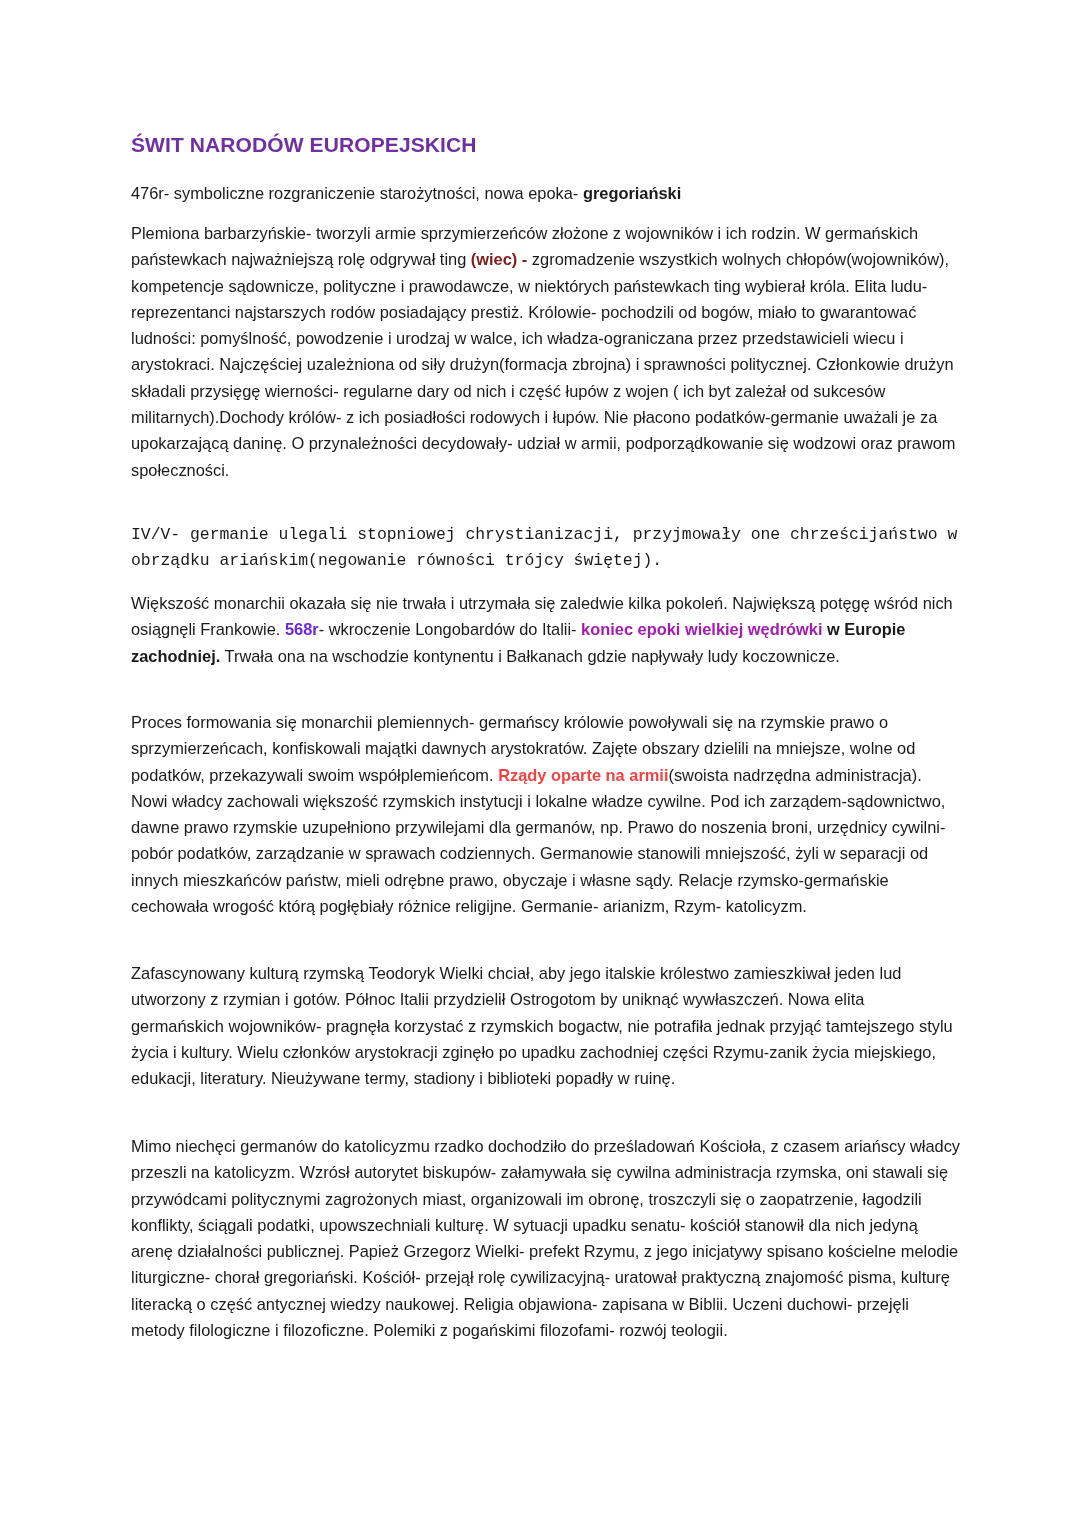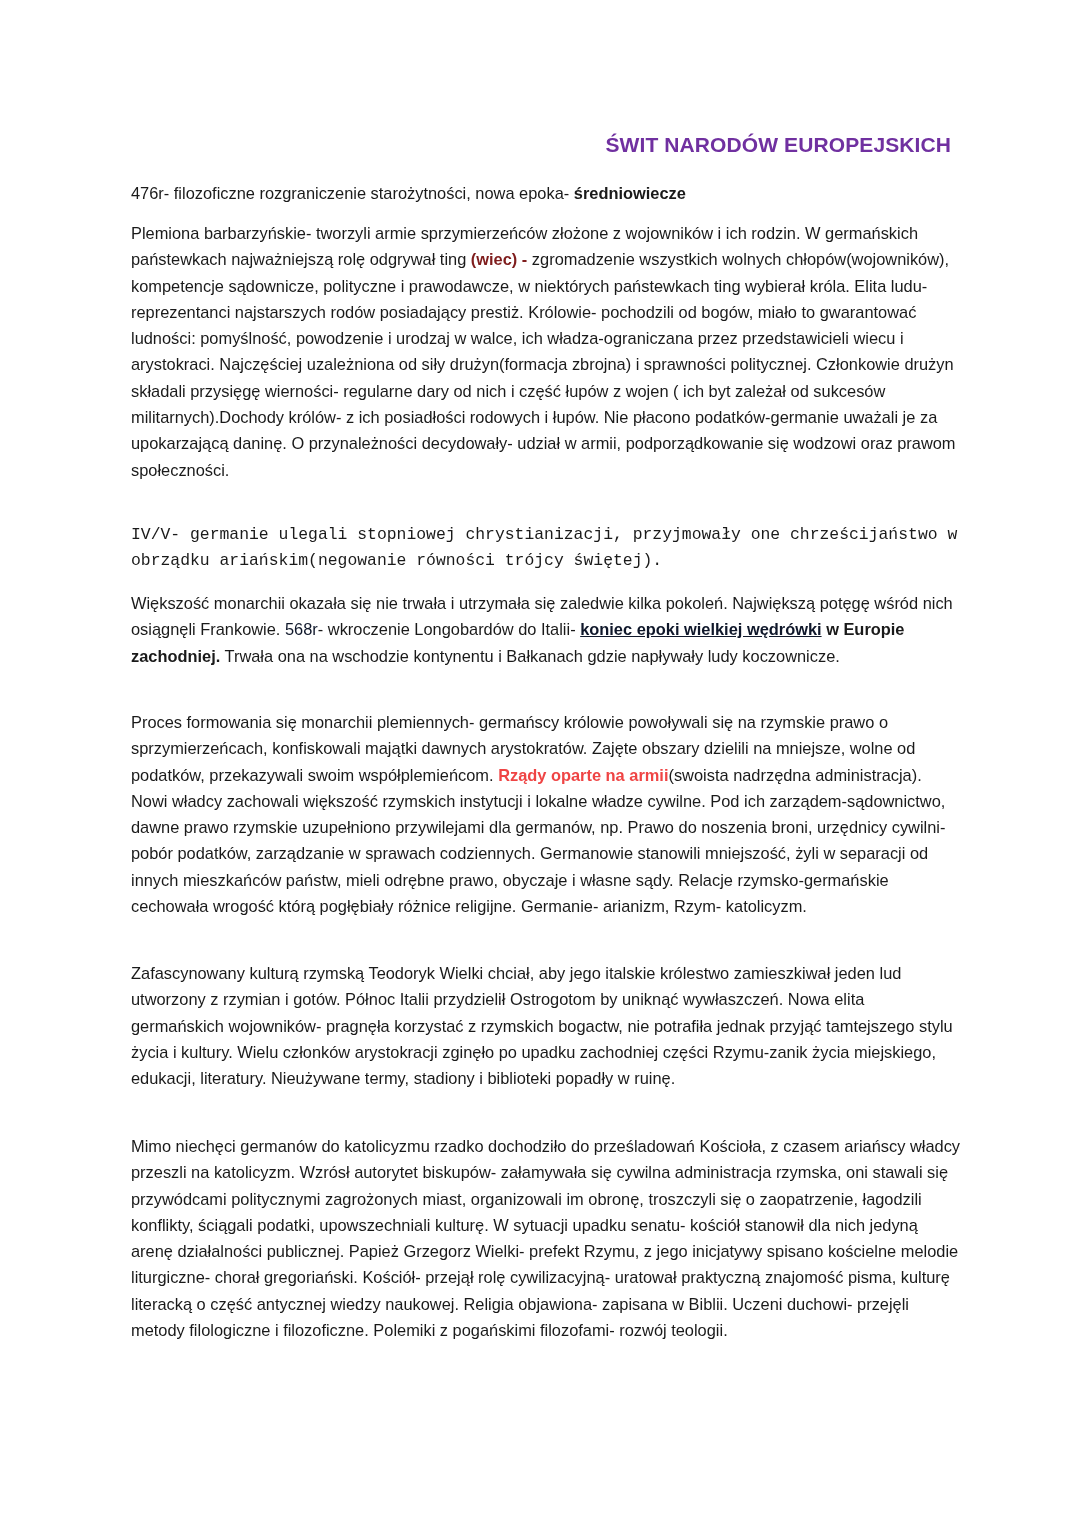--- a/index.html
+++ b/index.html
@@ -1,35 +1,35 @@
 <!DOCTYPE html>
 <html><head>
 <meta charset="utf-8">
 <style>
   html, body { margin: 0; padding: 0; background: #ffffff; }
   body { width: 1080px; height: 1526px; position: relative; overflow: hidden;
          font-family: "Liberation Sans", sans-serif; color: #1a1a1a; }
   .page { position: absolute; left: 131px; top: 0; width: 820px; }
-  .title { position: absolute; top: 133px; left: 0; width: 820px; text-align: right;
+  .title { position: absolute; top: 133px; left: 0; width: 820px; text-align: left;
            font-size: 21px; font-weight: bold; color: #7030a0; letter-spacing: 0.1px; }
   .para { position: absolute; left: 0; width: 830px; font-size: 16.4px; line-height: 26.3px;
           margin: 0; }
   .b { font-weight: bold; }
   .purple { color: #7f1d1d; font-weight: bold; }
-  .red { color: #0f172a; font-weight: normal; }
-  .cyan { color: #0f172a; font-weight: bold; text-decoration: underline; }
+  .red { color: #6d28d9; font-weight: bold; }
+  .cyan { color: #a21caf; font-weight: bold; }
   .green { color: #ef4444; font-weight: bold; }
 </style>
 </head>
 <body>
 
 <div class="page">
   <div class="title">ŚWIT NARODÓW EUROPEJSKICH</div>
 
-  <p class="para" style="top:180px;"><span>476r- filozoficzne rozgraniczenie starożytności, nowa epoka- </span><span class="b">średniowiecze</span></p>
+  <p class="para" style="top:180px;"><span>476r- symboliczne rozgraniczenie starożytności, nowa epoka- </span><span class="b">gregoriański</span></p>
 
   <p class="para" style="top:220px;"><span>Plemiona barbarzyńskie- tworzyli armie sprzymierzeńców złożone z wojowników i ich rodzin. W germańskich państewkach najważniejszą rolę odgrywał ting </span><span class="purple">(wiec) -</span><span> zgromadzenie wszystkich wolnych chłopów(wojowników), kompetencje sądownicze, polityczne i prawodawcze, w niektórych państewkach ting wybierał króla. Elita ludu- reprezentanci najstarszych rodów posiadający prestiż. Królowie- pochodzili od bogów, miało to gwarantować ludności: pomyślność, powodzenie i urodzaj w walce, ich władza-ograniczana przez przedstawicieli wiecu i arystokraci. Najczęściej uzależniona od siły drużyn(formacja zbrojna) i sprawności politycznej. Członkowie drużyn składali przysięgę wierności- regularne dary od nich i część łupów z wojen ( ich byt zależał od sukcesów militarnych).Dochody królów- z ich posiadłości rodowych i łupów. Nie płacono podatków-germanie uważali je za upokarzającą daninę. O przynależności decydowały- udział w armii, podporządkowanie się wodzowi oraz prawom społeczności.</span></p>
 
   <p class="para" style="top:522px;font-family:Liberation Mono, monospace;">IV/V- germanie ulegali stopniowej chrystianizacji, przyjmowały one chrześcijaństwo w obrządku ariańskim(negowanie równości trójcy świętej).</p>
 
   <p class="para" style="top:590px;"><span>Większość monarchii okazała się nie trwała i utrzymała się zaledwie kilka pokoleń. Największą potęgę wśród nich osiągnęli Frankowie. </span><span class="red">568r</span><span>- wkroczenie Longobardów do Italii- </span><span class="cyan">koniec epoki wielkiej wędrówki</span><span class="b"> w Europie zachodniej.</span><span>  Trwała ona na wschodzie kontynentu i Bałkanach gdzie napływały ludy koczownicze.</span></p>
 
   <p class="para" style="top:709px;"><span>Proces formowania się monarchii plemiennych- germańscy królowie powoływali się na rzymskie prawo o sprzymierzeńcach, konfiskowali majątki dawnych arystokratów. Zajęte obszary dzielili na mniejsze, wolne od podatków, przekazywali swoim współplemieńcom. </span><span class="green">Rządy oparte na armii</span><span>(swoista nadrzędna administracja). Nowi władcy zachowali większość rzymskich instytucji i lokalne władze cywilne. Pod ich zarządem-sądownictwo, dawne prawo rzymskie uzupełniono przywilejami dla germanów, np. Prawo do noszenia broni, urzędnicy cywilni- pobór podatków, zarządzanie w sprawach codziennych. Germanowie stanowili mniejszość, żyli w separacji od innych mieszkańców państw, mieli odrębne prawo, obyczaje i własne sądy. Relacje rzymsko-germańskie cechowała wrogość którą pogłębiały różnice religijne. Germanie- arianizm, Rzym- katolicyzm.</span></p>
 
   <p class="para" style="top:960px;">Zafascynowany kulturą rzymską Teodoryk Wielki chciał, aby jego italskie królestwo zamieszkiwał jeden lud utworzony z rzymian i gotów. Północ Italii przydzielił Ostrogotom by uniknąć wywłaszczeń. Nowa elita germańskich wojowników- pragnęła korzystać z rzymskich bogactw, nie potrafiła jednak przyjąć tamtejszego stylu życia i kultury. Wielu członków arystokracji zginęło po upadku zachodniej części Rzymu-zanik życia miejskiego, edukacji, literatury. Nieużywane termy, stadiony i biblioteki popadły w ruinę.</p>

